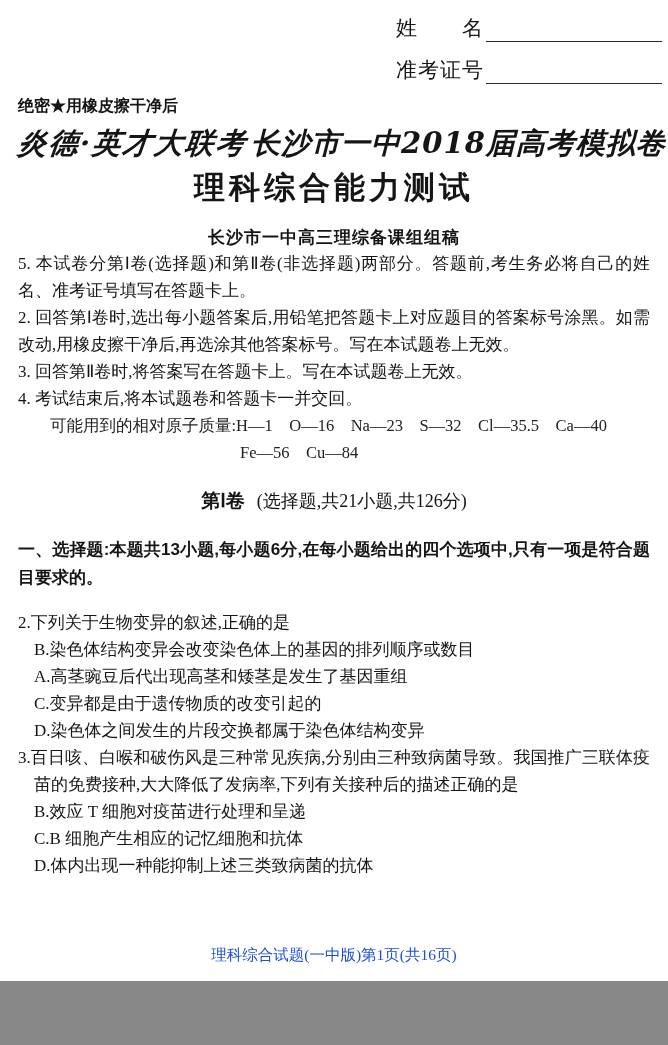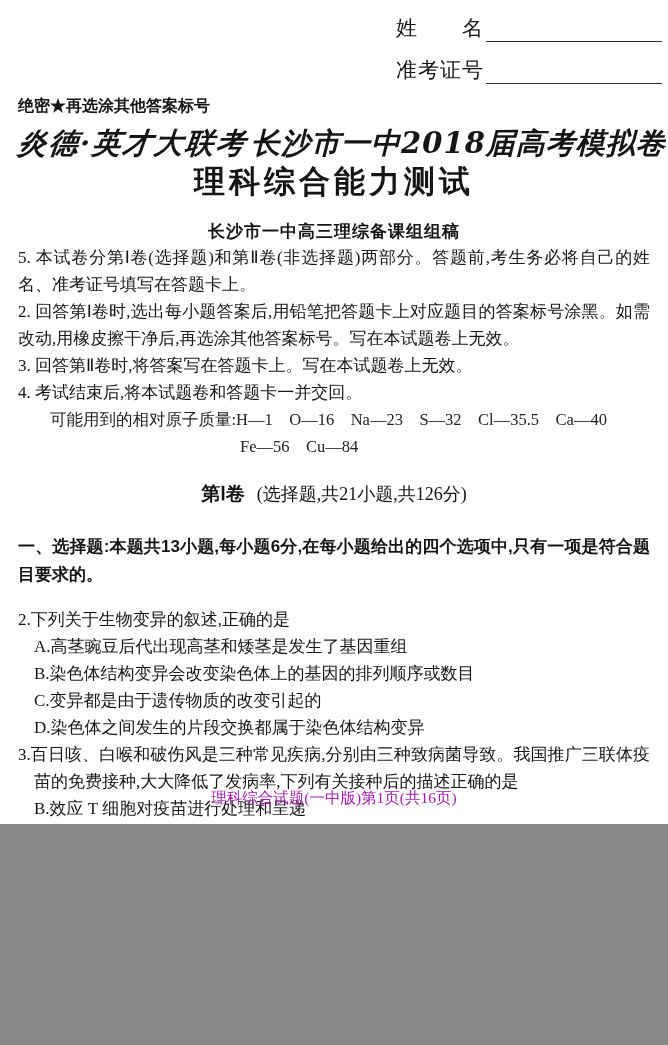--- a/index.html
+++ b/index.html
@@ -1,18 +1,18 @@
 <!DOCTYPE html>
 <html><head>
 <meta charset="utf-8">
 <style>
   html,body{margin:0;padding:0;background:#888;}
   .page{
     position:relative;
-    width:668px;height:824px;
+    width:668px;height:981px;
     background:#ffffff;
     color:#151515;
     font-family:"Liberation Serif",serif;
     overflow:hidden;
     margin:0 auto;
   }
   
   .reg-block{position:absolute;top:14px;right:6px;width:266px;}
   .reg-row{display:flex;align-items:flex-end;margin-bottom:14px;}
   .reg-label{font-size:21px;letter-spacing:1px;white-space:pre;line-height:28px;}
@@ -24,45 +24,45 @@
   .content{position:relative;z-index:1;padding:96px 18px 0 18px;}
   .secrecy{font-family:"Liberation Sans",sans-serif;font-weight:700;font-size:16px;line-height:20px;}
   .series-title{
     text-align:center;font-size:29px;line-height:38px;margin-top:8px;
     font-family:"DejaVu Serif",serif;font-style:italic;white-space:nowrap;
   }
   .series-brand{font-weight:900;letter-spacing:2px;transform:skewX(-6deg);display:inline-block;}
   .series-rest{font-weight:600;letter-spacing:1px;display:inline-block;margin-left:4px;}
   .main-title{
     text-align:center;font-family:Liberation Sans, sans-serif;font-weight:700;
-    font-size:31px;line-height:40px;letter-spacing:4px;margin-top:0;
+    font-size:31px;line-height:40px;letter-spacing:4px;margin-top:6px;
   }
   .subtitle{
     text-align:center;font-family:"Liberation Sans",sans-serif;font-weight:700;
     font-size:17px;line-height:24px;margin-top:18px;letter-spacing:1px;
   }
   .notice-label{
     font-family:"Liberation Sans",sans-serif;font-weight:700;
     font-size:16.5px;line-height:26px;margin-top:12px;
   }
   .para{font-size:17px;line-height:27px;text-align:justify;margin:0;}
   .atomic-1{font-size:16.5px;line-height:27px;margin:0 0 0 32px;white-space:pre;color:#222;}
   .atomic-2{font-size:16.5px;line-height:27px;margin:0 0 0 222px;white-space:pre;color:#222;}
-  .section-heading{text-align:center;margin-top:16px;line-height:35px;white-space:nowrap;}
+  .section-heading{text-align:center;margin-top:22px;line-height:26px;white-space:nowrap;}
   .section-heading .sh-bold{font-family:"Liberation Sans",sans-serif;font-weight:700;font-size:19px;}
   .section-heading .sh-rest{font-size:18px;margin-left:12px;}
   .intro{
     font-family:Liberation Sans, sans-serif;font-weight:700;
     font-size:17px;line-height:28px;text-align:justify;margin-top:21px;
   }
   .q-stem{font-size:17px;line-height:27px;margin:0;padding-left:16px;text-indent:-16px;text-align:justify;}
   .option{font-size:17px;line-height:27px;margin:0;padding-left:16px;text-align:justify;}
   .page-footer{
     position:absolute;left:0;right:0;bottom:15px;text-align:center;
-    font-size:15.5px;color:#a21caf;z-index:1;
+    font-size:15.5px;color:#1d4ed8;z-index:1;
   }
 </style>
 </head>
 <body>
 
 <div class="page">
 
   <div class="reg-block">
     <div class="reg-row">
       <span class="reg-label">姓　　名</span>
@@ -70,21 +70,21 @@
     </div>
     <div class="reg-row">
       <span class="reg-label">准考证号</span>
       <span class="reg-underline"></span>
     </div>
   </div>
 
 
   <div class="content">
 
-    <div class="secrecy">绝密★再选涂其他答案标号</div>
+    <div class="secrecy">绝密★用橡皮擦干净后</div>
 
     <div class="series-title">
       <span class="series-brand">炎德·英才大联考</span><span class="series-rest">长沙市一中2018届高考模拟卷(三)</span>
     </div>
 
     <div class="main-title">理科综合能力测试</div>
 
     <div class="subtitle">长沙市一中高三理综备课组组稿</div>
 
     <p class="para">5. 本试卷分第Ⅰ卷(选择题)和第Ⅱ卷(非选择题)两部分。答题前,考生务必将自己的姓名、准考证号填写在答题卡上。</p>
@@ -97,22 +97,22 @@
 
     <div class="section-heading">
       <span class="sh-bold">第Ⅰ卷</span><span class="sh-rest">(选择题,共21小题,共126分)</span>
     </div>
 
     <p class="intro">一、选择题:本题共13小题,每小题6分,在每小题给出的四个选项中,只有一项是符合题目要求的。</p>
 
 
     <div>
       <p class="q-stem"><span>2.</span><span>下列关于生物变异的叙述,正确的是</span></p>
+      <p class="option">B.染色体结构变异会改变染色体上的基因的排列顺序或数目</p>
       <p class="option">A.高茎豌豆后代出现高茎和矮茎是发生了基因重组</p>
-      <p class="option">B.染色体结构变异会改变染色体上的基因的排列顺序或数目</p>
       <p class="option">C.变异都是由于遗传物质的改变引起的</p>
       <p class="option">D.染色体之间发生的片段交换都属于染色体结构变异</p>
     </div>
 
     <div>
       <p class="q-stem"><span>3.</span><span>百日咳、白喉和破伤风是三种常见疾病,分别由三种致病菌导致。我国推广三联体疫苗的免费接种,大大降低了发病率,下列有关接种后的描述正确的是</span></p>
       <p class="option">B.效应 T 细胞对疫苗进行处理和呈递</p>
       <p class="option">C.B 细胞产生相应的记忆细胞和抗体</p>
       <p class="option">D.体内出现一种能抑制上述三类致病菌的抗体</p>
     </div>

